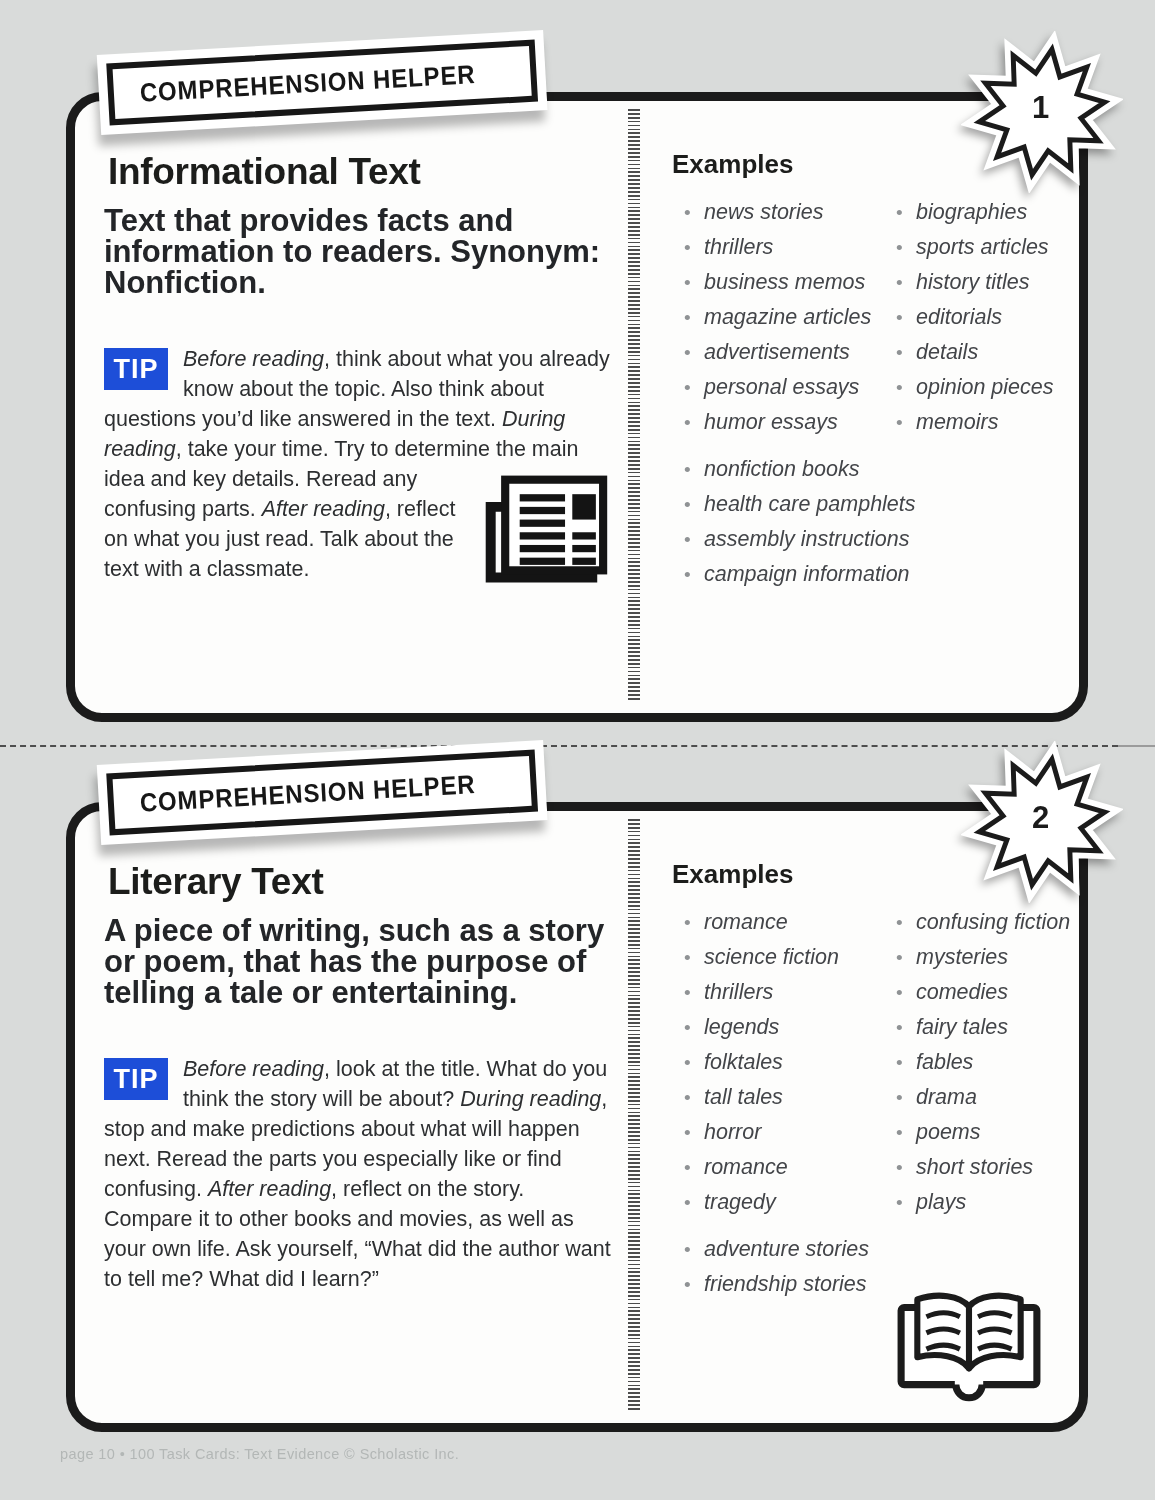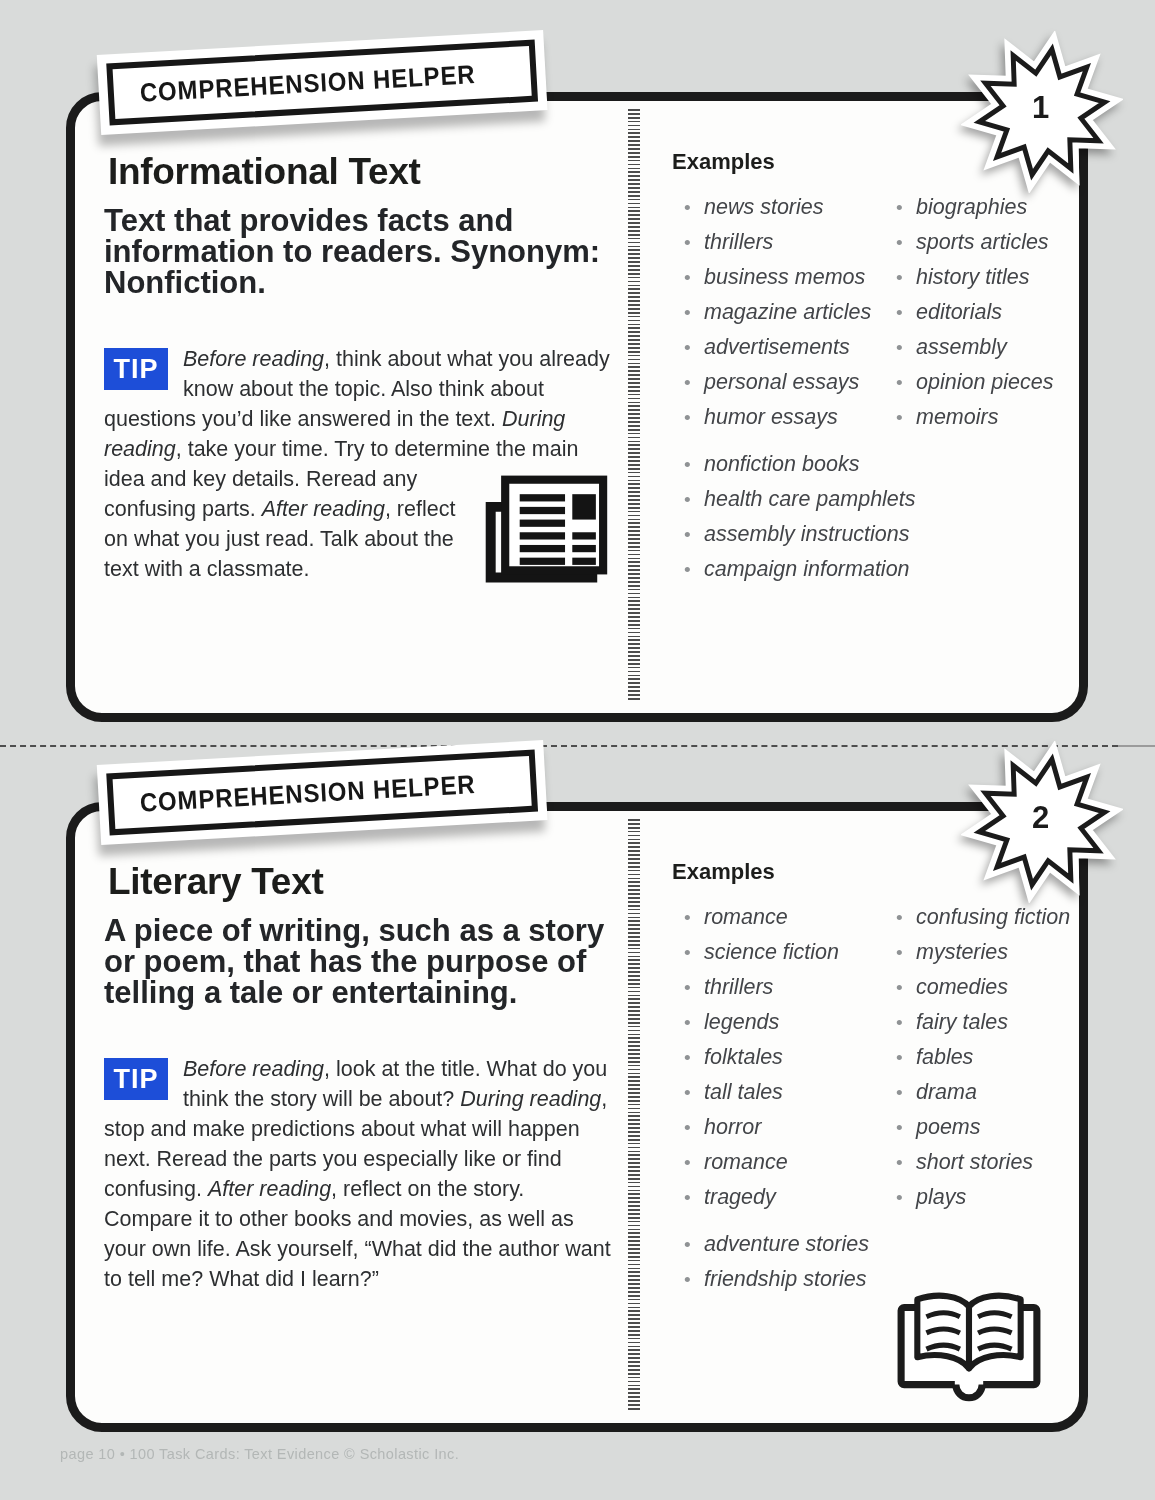--- a/index.html
+++ b/index.html
@@ -51,21 +51,21 @@
   .tip i{font-style:italic;}
   .tip-badge{
     float:left;width:64px;height:42px;margin:4px 15px 5px 0;background:#1d4ed8;color:#fff;
     font-weight:800;font-size:27px;letter-spacing:1px;text-align:center;line-height:42px;
   }
   .news-icon{float:right;width:136px;height:116px;margin:8px 0 0 12px;}
   .news-icon svg{width:100%;height:100%;display:block}
 
   
   .col-right{position:absolute;left:597px;top:48px;width:402px;}
-  .ex-heading{margin:0 0 20px;font-size:22px;font-weight:800;color:#1c1d1b;}
+  .ex-heading{margin:0 0 20px;font-size:26px;font-weight:800;color:#1c1d1b;}
   ul.ex{list-style:none;margin:12px;padding:0;}
   .ex-grid{display:grid;grid-auto-flow:column;grid-template-columns:212px auto;}
   .rows7{grid-template-rows:repeat(7,auto);}
   .rows9{grid-template-rows:repeat(9,auto);}
   ul.ex li{
     margin:0 0 10px;font-size:21.5px;line-height:25px;font-style:italic;color:#434549;white-space:nowrap;
   }
   .blt{display:inline-block;width:20px;font-style:normal;color:#8f9294;font-size:19px;}
   .blt::before{content:"•";}
 
@@ -135,21 +135,21 @@
           <li><span class="blt"></span><span>thrillers</span></li>
           <li><span class="blt"></span><span>business memos</span></li>
           <li><span class="blt"></span><span>magazine articles</span></li>
           <li><span class="blt"></span><span>advertisements</span></li>
           <li><span class="blt"></span><span>personal essays</span></li>
           <li><span class="blt"></span><span>humor essays</span></li>
           <li><span class="blt"></span><span>biographies</span></li>
           <li><span class="blt"></span><span>sports articles</span></li>
           <li><span class="blt"></span><span>history titles</span></li>
           <li><span class="blt"></span><span>editorials</span></li>
-          <li><span class="blt"></span><span>assembly</span></li>
+          <li><span class="blt"></span><span>details</span></li>
           <li><span class="blt"></span><span>opinion pieces</span></li>
           <li><span class="blt"></span><span>memoirs</span></li>
         </ul>
       <ul class="ex">
 
       <li><span class="blt"></span><span>nonfiction books</span></li>
           <li><span class="blt"></span><span>health care pamphlets</span></li>
           <li><span class="blt"></span><span>assembly instructions</span></li>
           <li><span class="blt"></span><span>campaign information</span></li>
         </ul>

